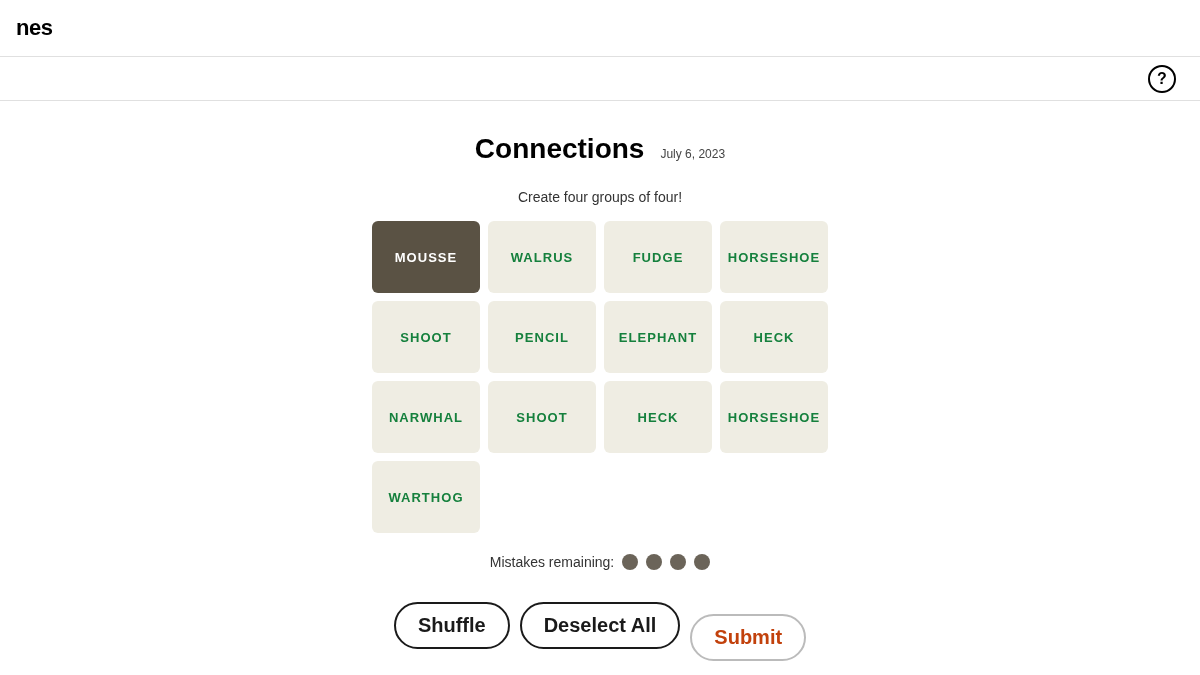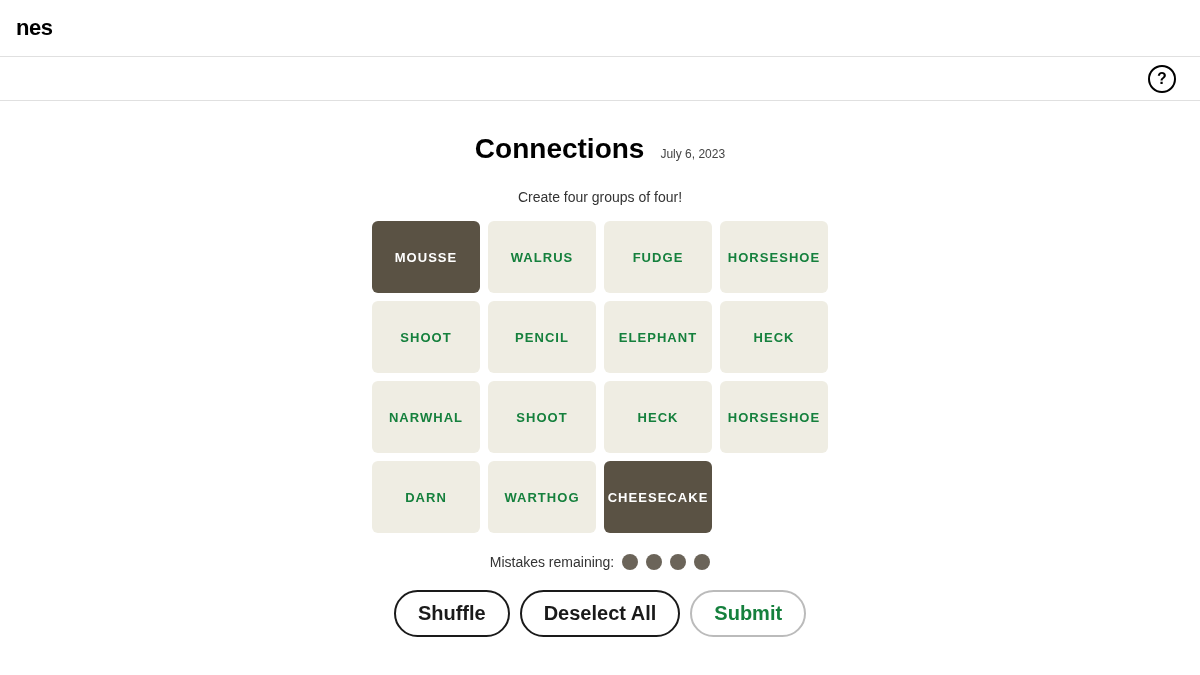--- a/index.html
+++ b/index.html
@@ -144,22 +144,23 @@
       padding: 10px 22px;
       font-size: 20px;
       font-weight: 600;
       cursor: pointer;
       font-family: inherit;
       color: #1a1a1a;
     }
 
     .btn-disabled {
       border-color: #bbb;
-      color: #15803d;
+      color: #c2410c;
       cursor: not-allowed;
+      margin-top: 24px;
     }
   </style>
 </head>
 <body>
 
 <div class="top-nav">
   <span class="top-nav-title">nes</span>
 </div>
 
 <div class="secondary-nav">
@@ -183,23 +184,21 @@
       <div class="tile tile-normal">FUDGE</div>
       <div class="tile tile-normal">HORSESHOE</div>
       <div class="tile tile-normal">SHOOT</div>
       <div class="tile tile-normal">PENCIL</div>
       <div class="tile tile-normal">ELEPHANT</div>
       <div class="tile tile-normal">HECK</div>
       <div class="tile tile-normal">NARWHAL</div>
       <div class="tile tile-normal">SHOOT</div>
       <div class="tile tile-normal">HECK</div>
       <div class="tile tile-normal">HORSESHOE</div>
-      <div class="tile tile-normal">DARN</div>
       <div class="tile tile-normal">WARTHOG</div>
-      <div class="tile tile-selected">CHEESECAKE</div>
     </div>
 
   <div class="mistakes-row">
     <span>Mistakes remaining:</span>
     <span class="dot"></span>
     <span class="dot"></span>
     <span class="dot"></span>
     <span class="dot"></span>
   </div>
 

